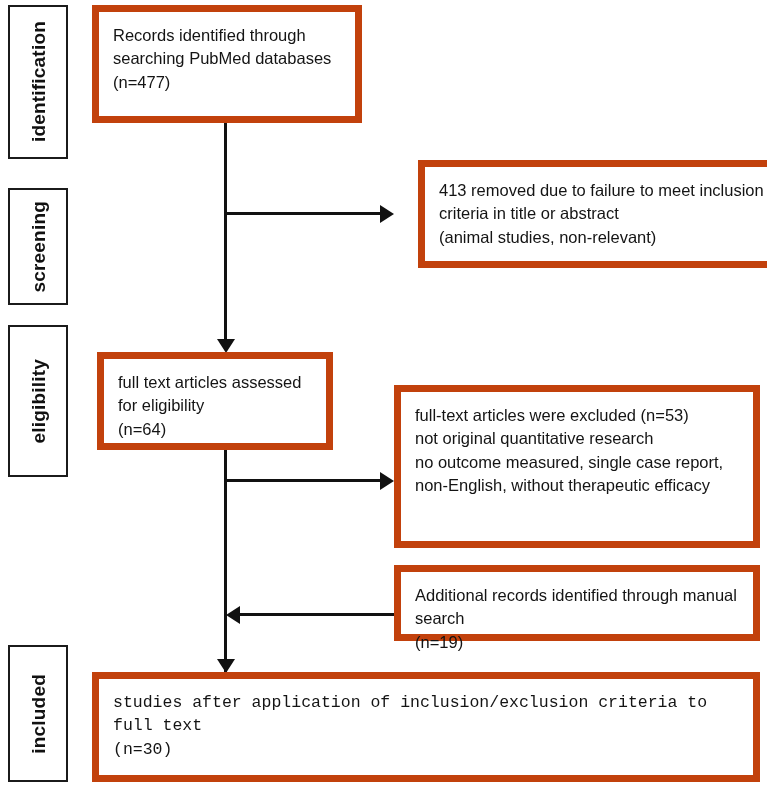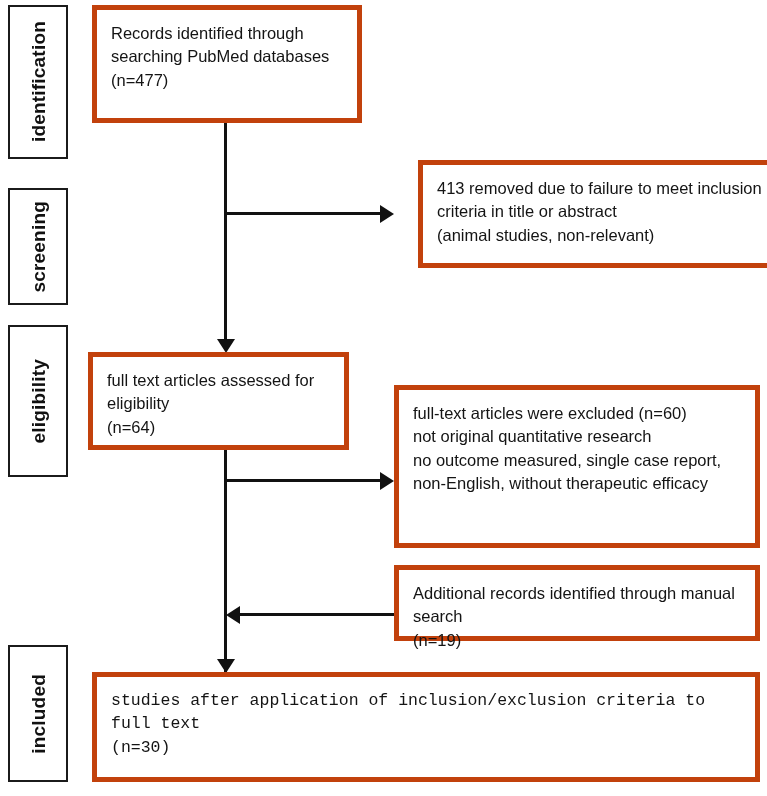--- a/index.html
+++ b/index.html
@@ -37,21 +37,21 @@
     color: #111111;
     letter-spacing: 0.2px;
     white-space: nowrap;
     line-height: 1;
   }
 
   
   .node {
     position: absolute;
     box-sizing: border-box;
-    border: 5px solid #c2410c;
+    border: 7px solid #c2410c;
     background: #ffffff;
     padding: 12px 10px 0 14px;
   }
   .node .body {
     font-size: 16.5px;
     line-height: 1.42;
     color: #141414;
     font-weight: 500;
     white-space: pre-line;
   }
@@ -134,27 +134,27 @@
   <div class="node" style="left:92px; top:5px; width:270px; height:118px;">
     <div class="body">Records identified through searching PubMed databases
 (n=477)</div>
   </div>
 
   <div class="node" style="left:394px; top:160px; width:366px; height:108px;margin-left:24px;">
     <div class="body">413 removed due to failure to meet inclusion criteria in title or abstract
 (animal studies, non-relevant)</div>
   </div>
 
-  <div class="node" style="left:88px; top:352px; width:261px; height:98px;">
+  <div class="node" style="left:97px; top:352px; width:236px; height:98px;">
     <div class="body">full text articles assessed for eligibility
 (n=64)</div>
   </div>
 
   <div class="node indented" style="left:394px; top:385px; width:366px; height:163px;">
-    <div class="body">full-text articles were  excluded (n=60)
+    <div class="body">full-text articles were  excluded (n=53)
  not original quantitative research
  no outcome measured, single case report,
 non-English, without therapeutic efficacy</div>
   </div>
 
   <div class="node" style="left:394px; top:565px; width:366px; height:76px;">
     <div class="body">Additional records identified through manual search
 (n=19)</div>
   </div>
 

